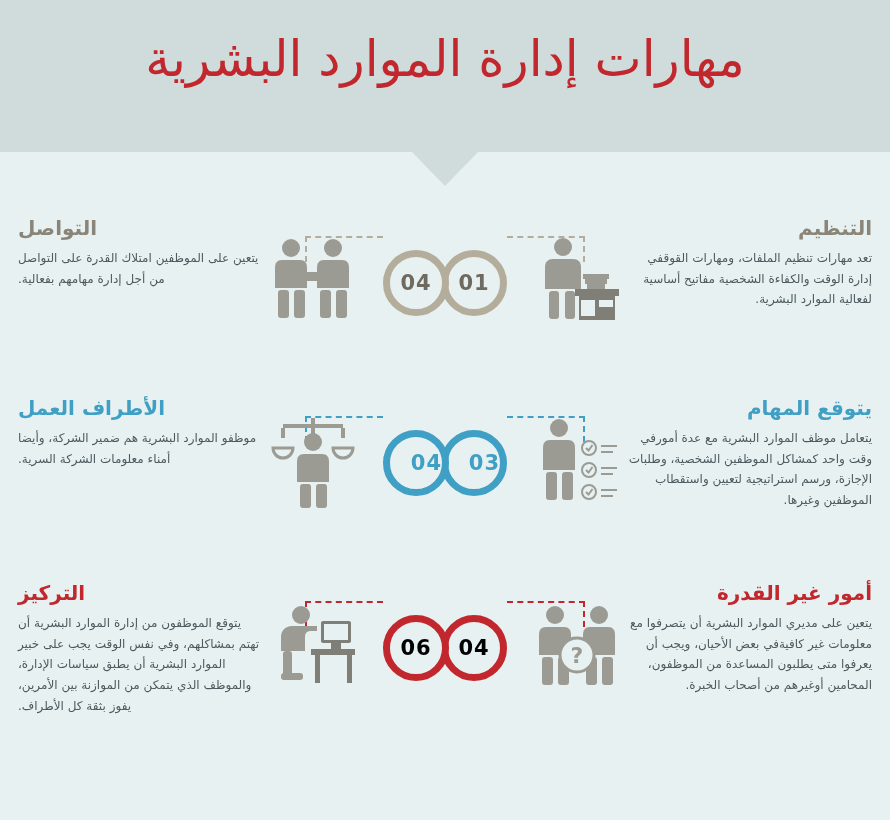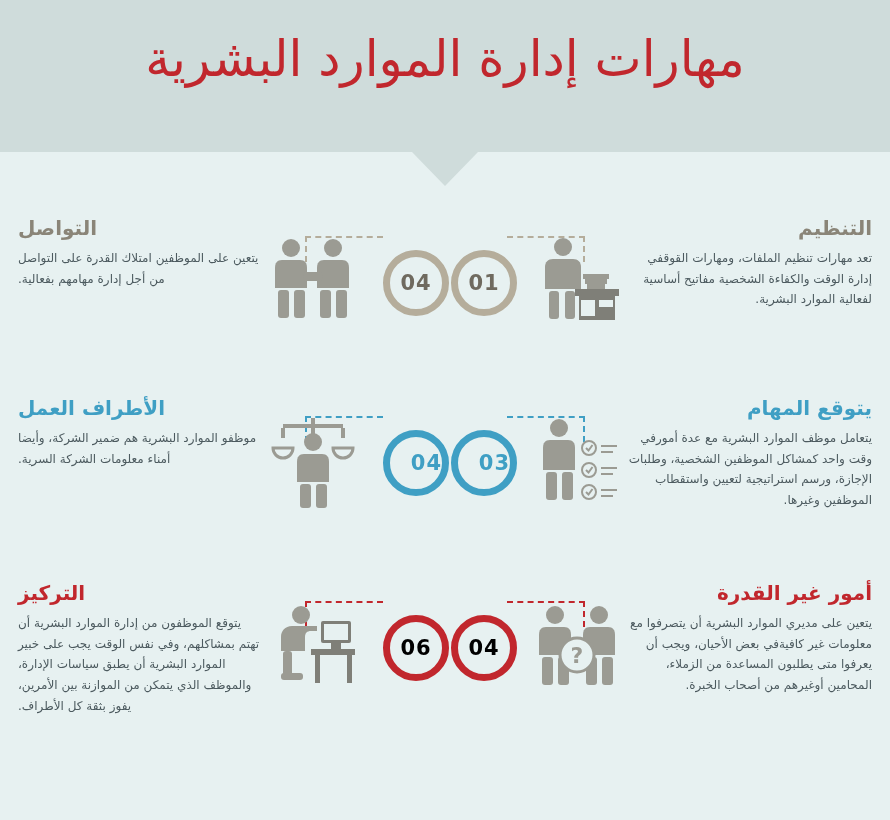--- a/index.html
+++ b/index.html
@@ -113,21 +113,21 @@
     background: #e7f1f1;
     box-sizing: border-box;
     color: #6f6a5f;
     font-size: 21px;
     font-weight: bold;
     line-height: 52px;
     text-align: center;
     letter-spacing: 1px;
   }
   .badge.inner-left  { left: 118px; }
-  .badge.inner-right { right: 108px; }
+  .badge.inner-right { right: 118px; }
   .badge.blue { border-color: #3f9fc4; color: #3f9fc4; text-align: right; }
   .badge.red  { border-color: #c1272d; color: #000000; }
 
   
   .connector {
     position: absolute;
     border-top: 2px dashed #b5ad9b;
     height: 0;
     top: 26px;
   }
@@ -283,21 +283,21 @@
     <div class="side left">
       <div class="item-title c-blue">الأطراف العمل</div>
       <div class="item-body">موظفو الموارد البشرية هم ضمير الشركة، وأيضا أمناء معلومات الشركة السرية.</div>
     </div>
   </div>
 
   <div class="row" id="row3">
 
     <div class="side right">
       <div class="item-title c-red">أمور غير القدرة</div>
-      <div class="item-body">يتعين على مديري الموارد البشرية أن يتصرفوا مع معلومات غير كافيةفي بعض الأحيان، ويجب أن يعرفوا متى يطلبون المساعدة من الزملاء، المحامين أوغيرهم من أصحاب الخبرة.</div>
+      <div class="item-body">يتعين على مديري الموارد البشرية أن يتصرفوا مع معلومات غير كافيةفي بعض الأحيان، ويجب أن يعرفوا متى يطلبون المساعدة من الموظفون، المحامين أوغيرهم من أصحاب الخبرة.</div>
     </div>
 
     <div class="center">
       <div class="connector red" style="right:40px; width:78px;"></div>
       <div class="conn-v red" style="right:40px;"></div>
       <div class="connector red" style="left:40px; width:78px;"></div>
       <div class="conn-v red" style="left:40px;"></div>
 
       <div class="figure right-side">
         <svg width="96" height="100" viewBox="0 0 96 100">

